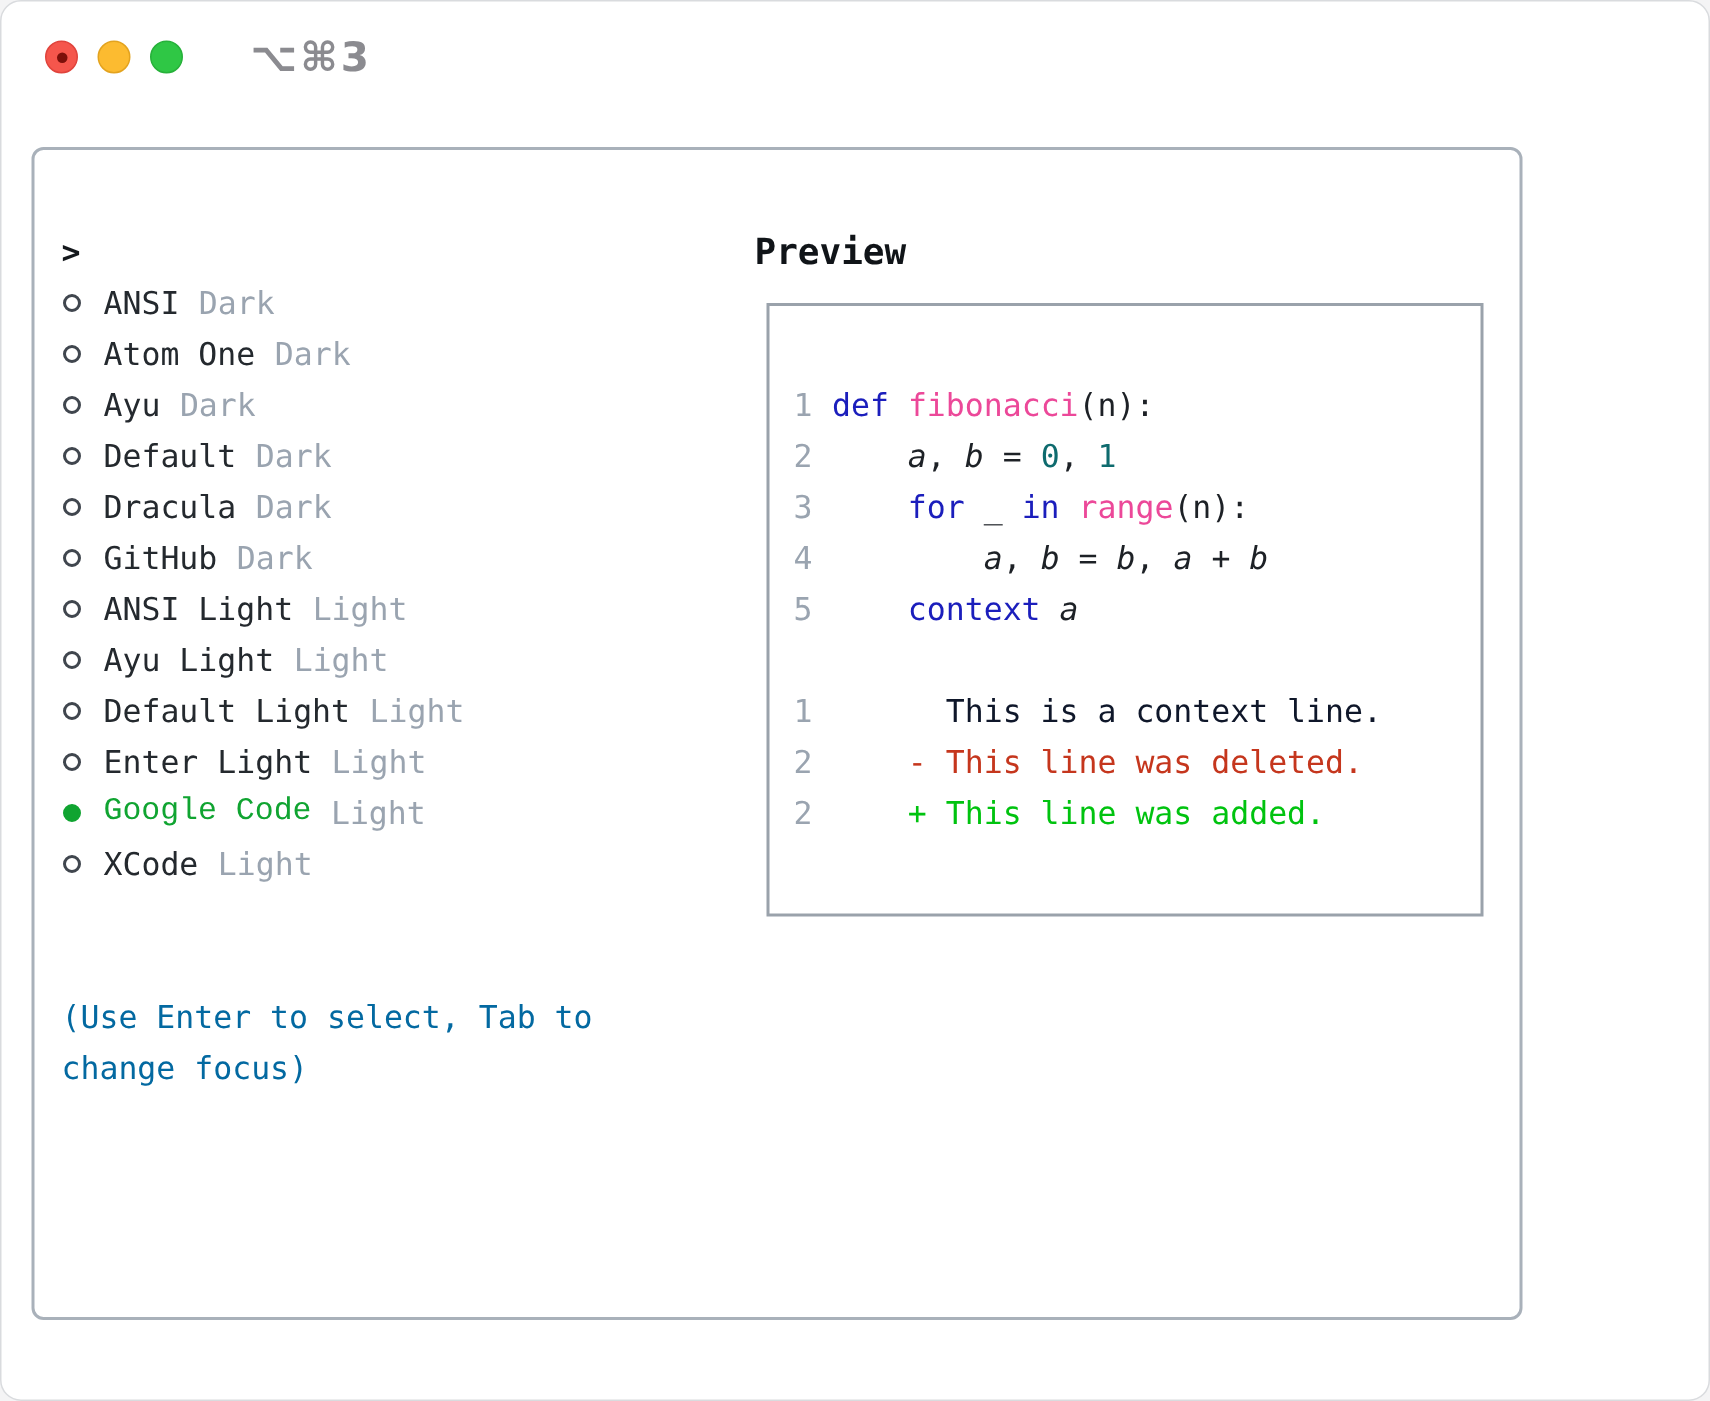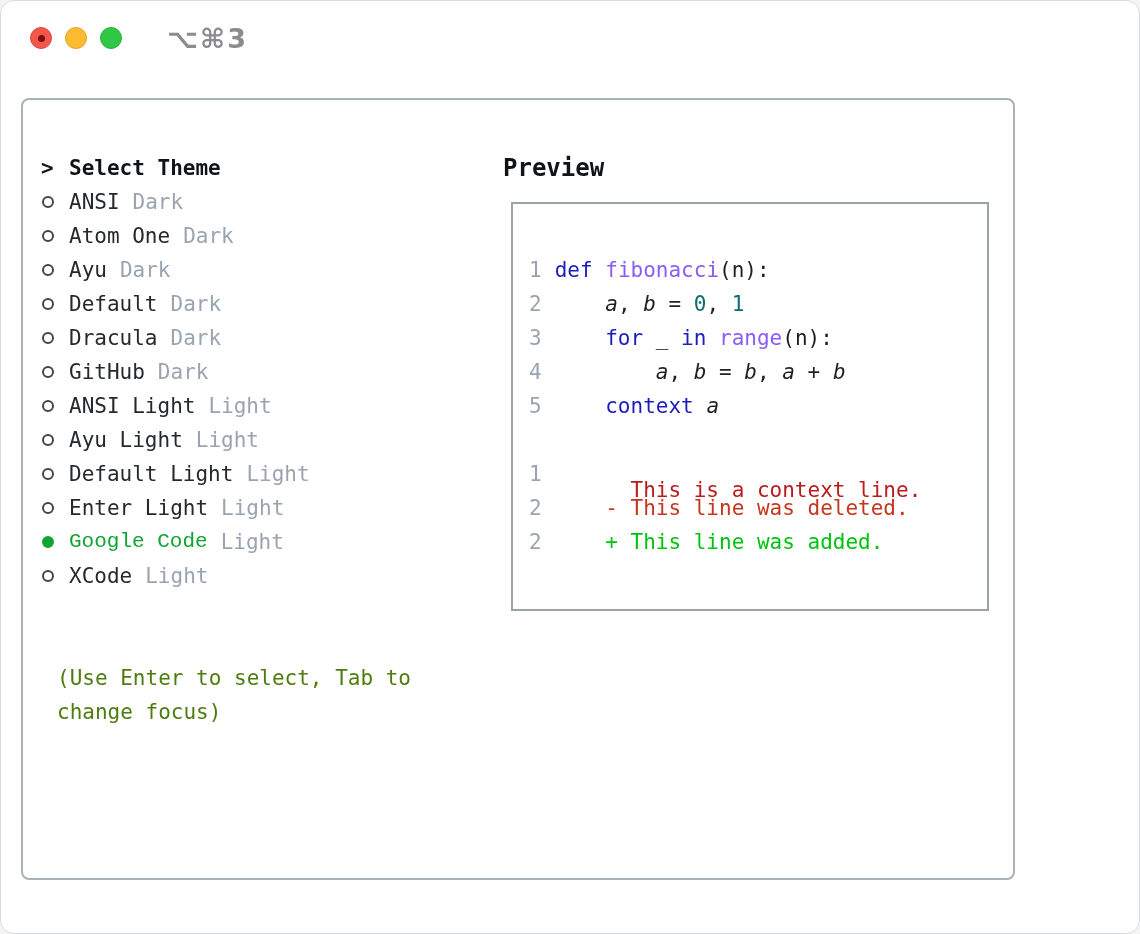--- a/index.html
+++ b/index.html
@@ -29,36 +29,36 @@
   .row{display:flex;align-items:center;height:34px;white-space:pre;}
   .marker{display:inline-flex;width:28px;flex:0 0 28px;align-items:center;}
   .cursor{font-weight:bold;color:#14181c;}
   .radio{width:12px;height:12px;border:2px solid #40464e;border-radius:50%;margin-left:1px;}
   .radio.sel{background:#10a431;border-color:#10a431;}
   .t-name{color:#24292e;}
   .t-variant{color:#9aa4b0;margin-left:13px;}
   .selrow .t-name{color:#10a431;font-family:Liberation Mono, monospace;}
   .hdr{font-weight:bold;color:#101418;}
   .spacer{height:34px;}
-  .help{margin-top:0;color:#4d7c0f;width:400px;white-space:normal;line-height:34px;margin-left:16px;}
+  .help{margin-top:0;color:#0369a1;width:400px;white-space:normal;line-height:34px;}
   
   .preview-label{position:absolute;left:480px;top:51px;font-size:24px;line-height:34px;font-weight:bold;color:#101418;}
   .preview-box{
     position:absolute;left:488px;top:102px;width:478px;height:409px;
     border:2px solid #9aa2ab;background:#fff;
     padding:49px 0 0 16px;font-size:21px;line-height:34px;
   }
   .code-row{display:flex;height:34px;white-space:pre;}
   .lnum{color:#9aa4b0;flex:0 0 13px;}
   .c-p{color:#1d2126;}
   .c-k{color:#1b1ebc;}
-  .c-t{color:#8b5cf6;}
+  .c-t{color:#ec4899;}
   .c-l{color:#0e6b6e;}
   .c-v{color:#1d2126;font-style:italic;}
-  .c-x{color:#b91c1c;margin-top:16px;}
+  .c-x{color:#0f172a;}
   .c-d{color:#c5361d;}
   .c-a{color:#00c30f;}
 </style>
 </head>
 <body>
 
 <div class="window">
 
   <div class="titlebar">
     <div class="light close">
@@ -67,21 +67,20 @@
     <div class="light min"></div>
     <div class="light max"></div>
     <div class="win-title">⌥⌘3</div>
   </div>
 
   <div class="panel">
 
     <div class="col-left">
       <div class="row">
         <span class="marker cursor">&gt;</span>
-        <span class="hdr">Select Theme</span>
       </div>
 
       <div id="theme-list">
           <div class="row"><span class="marker"><span class="radio"></span></span><span class="t-name">ANSI</span><span class="t-variant">Dark</span></div>
           <div class="row"><span class="marker"><span class="radio"></span></span><span class="t-name">Atom One</span><span class="t-variant">Dark</span></div>
           <div class="row"><span class="marker"><span class="radio"></span></span><span class="t-name">Ayu</span><span class="t-variant">Dark</span></div>
           <div class="row"><span class="marker"><span class="radio"></span></span><span class="t-name">Default</span><span class="t-variant">Dark</span></div>
           <div class="row"><span class="marker"><span class="radio"></span></span><span class="t-name">Dracula</span><span class="t-variant">Dark</span></div>
           <div class="row"><span class="marker"><span class="radio"></span></span><span class="t-name">GitHub</span><span class="t-variant">Dark</span></div>
           <div class="row"><span class="marker"><span class="radio"></span></span><span class="t-name">ANSI Light</span><span class="t-variant">Light</span></div>

